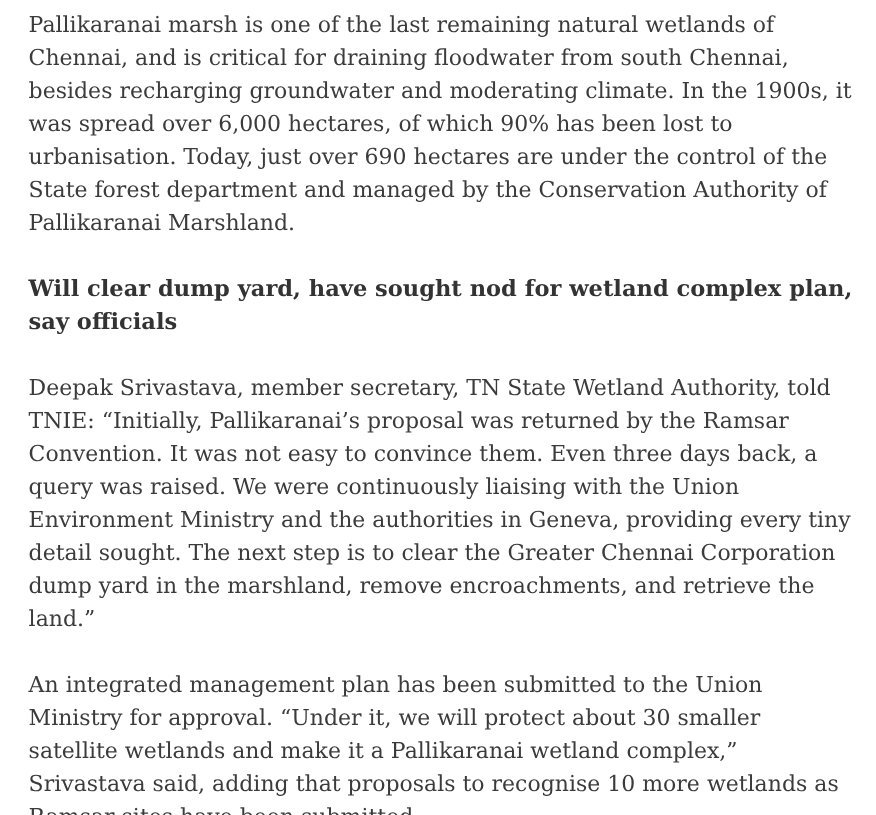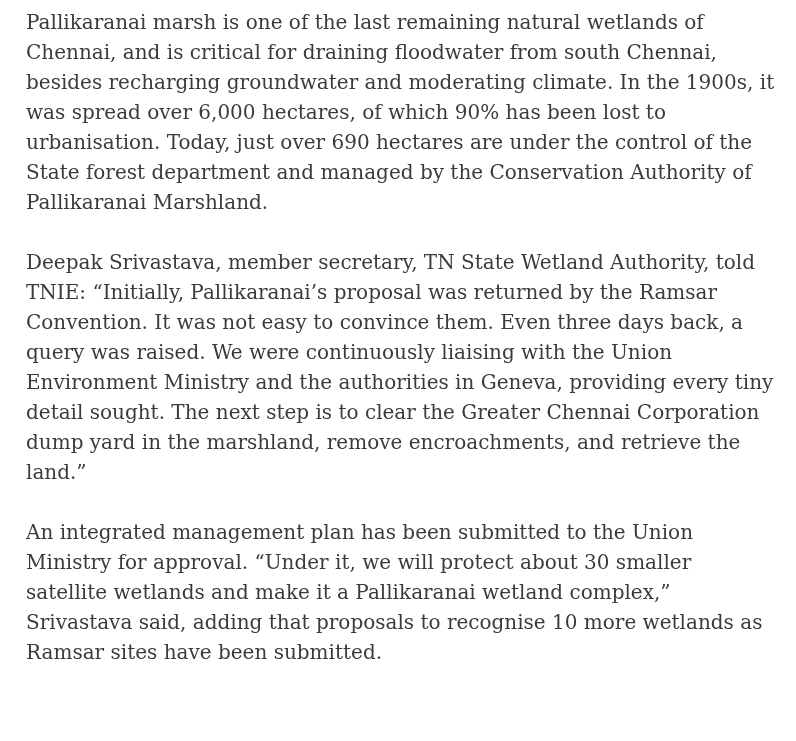--- a/index.html
+++ b/index.html
@@ -32,17 +32,18 @@
     color: #333333;
     margin: 0 0 30px 0;
   }
 </style>
 </head>
 <body>
 
 <main class="article">
   <p>Pallikaranai marsh is one of the last remaining natural wetlands of Chennai, and is critical for draining floodwater from south Chennai, besides recharging groundwater and moderating climate. In the 1900s, it was spread over 6,000 hectares, of which 90% has been lost to urbanisation. Today, just over 690 hectares are under the control of the State forest department and managed by the Conservation Authority of Pallikaranai Marshland.</p>
 
+  <h2>Will clear dump yard, have sought nod for wetland complex plan, say officials</h2>
 
   <p>Deepak Srivastava, member secretary, TN State Wetland Authority, told TNIE: “Initially, Pallikaranai’s proposal was returned by the Ramsar Convention. It was not easy to convince them. Even three days back, a query was raised. We were continuously liaising with the Union Environment Ministry and the authorities in Geneva, providing every tiny detail sought. The next step is to clear the Greater Chennai Corporation dump yard in the marshland, remove encroachments, and retrieve the land.”</p>
 
   <p>An integrated management plan has been submitted to the Union Ministry for approval. “Under it, we will protect about 30 smaller satellite wetlands and make it a Pallikaranai wetland complex,” Srivastava said, adding that proposals to recognise 10 more wetlands as Ramsar sites have been submitted.</p>
 </main>
 
 </body></html>

